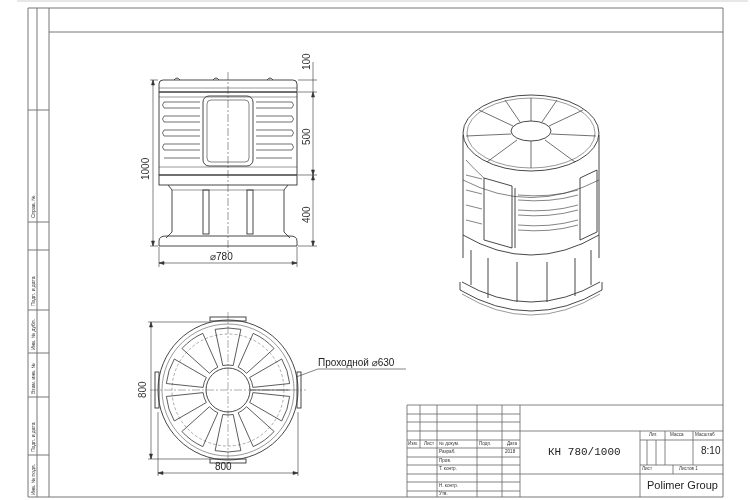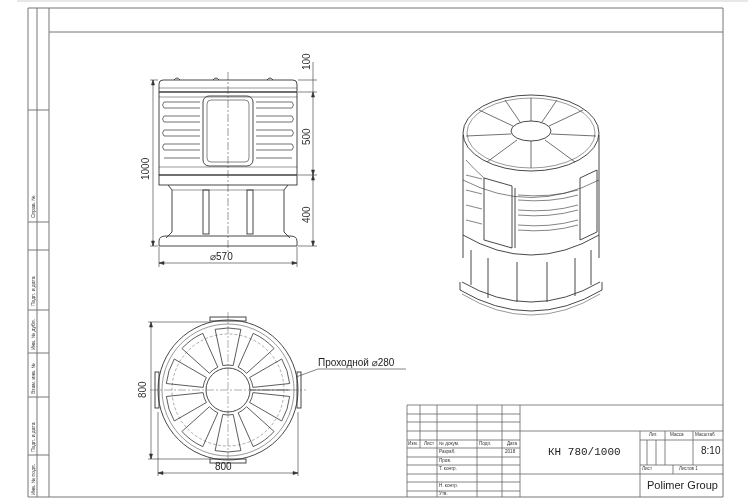--- a/index.html
+++ b/index.html
@@ -222,25 +222,25 @@
       <line x1="647" y1="440" x2="647" y2="465"></line>
       <line x1="656" y1="440" x2="656" y2="465"></line>
       <line x1="673" y1="465" x2="673" y2="474"></line>
     </g>
   </svg>
 
   <div class="vtext" style="left:301px;top:70px;font-size:10px;">100</div>
   <div class="vtext" style="left:301px;top:145px;font-size:10px;">500</div>
   <div class="vtext" style="left:301px;top:223px;font-size:10px;">400</div>
   <div class="vtext" style="left:140px;top:180px;font-size:10px;">1000</div>
-  <div class="abs" style="left:210px;top:251px;font-size:10px;">⌀570</div>
+  <div class="abs" style="left:210px;top:251px;font-size:10px;">⌀780</div>
 
   <div class="vtext" style="left:137px;top:398px;font-size:10px;">800</div>
   <div class="abs" style="left:215px;top:461px;font-size:10px;">800</div>
-  <div class="abs" style="left:318px;top:357px;font-size:10px;">Проходной ⌀280</div>
+  <div class="abs" style="left:318px;top:357px;font-size:10px;">Проходной ⌀630</div>
 
   <div class="vtext" style="left:30px;top:218px;">Справ. №</div>
   <div class="vtext" style="left:30px;top:306px;">Подп. и дата</div>
   <div class="vtext" style="left:30px;top:350px;">Инв. № дубл.</div>
   <div class="vtext" style="left:30px;top:394px;">Взам. инв. №</div>
   <div class="vtext" style="left:30px;top:452px;">Подп. и дата</div>
   <div class="vtext" style="left:30px;top:495px;">Инв. № подл.</div>
 
   <div class="tb-text" style="left:408px;top:442px;">Изм.</div>
   <div class="tb-text" style="left:424px;top:442px;">Лист</div>

